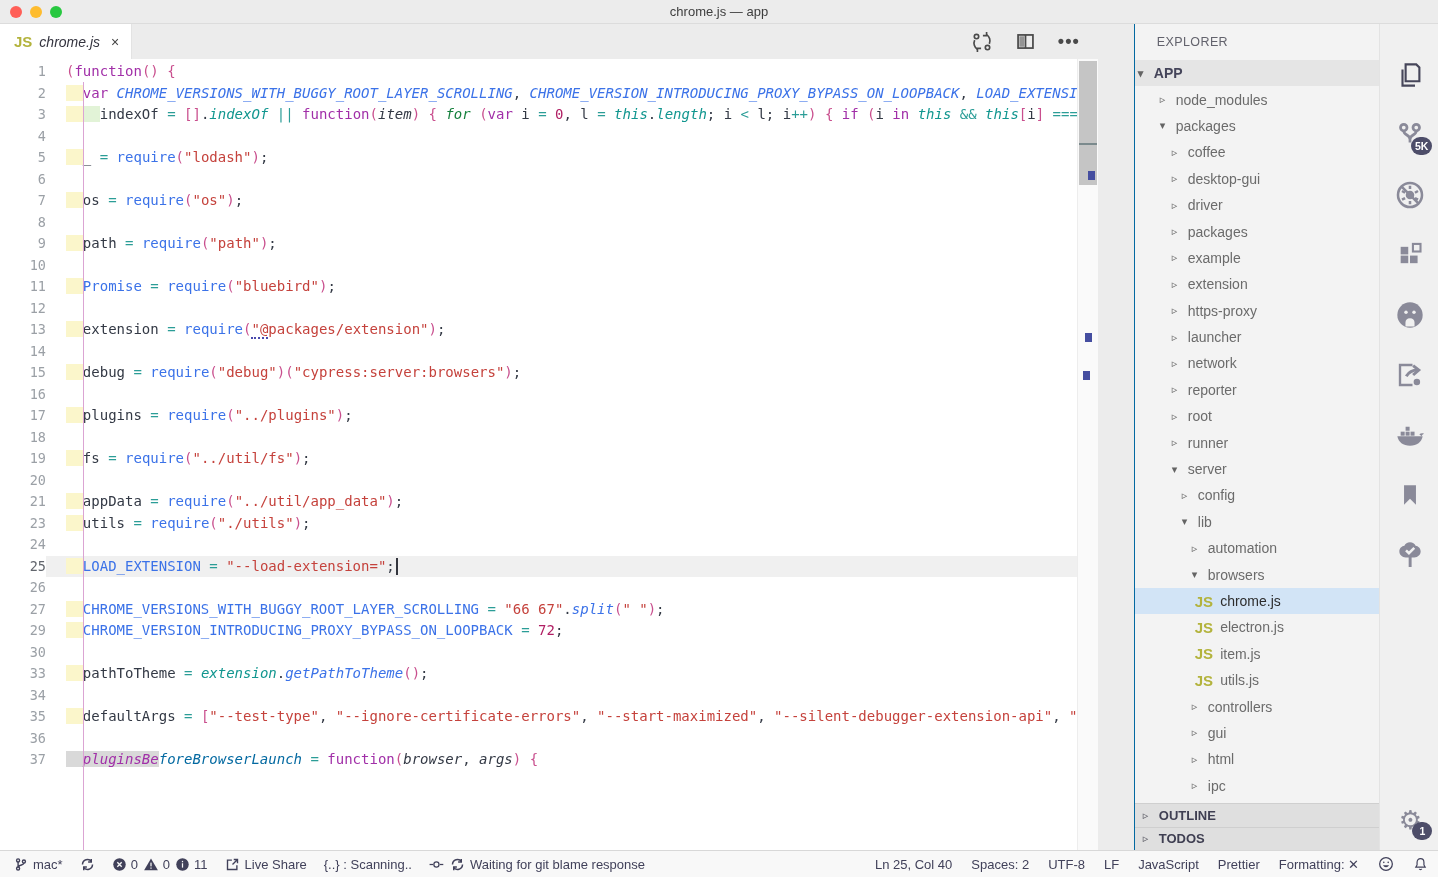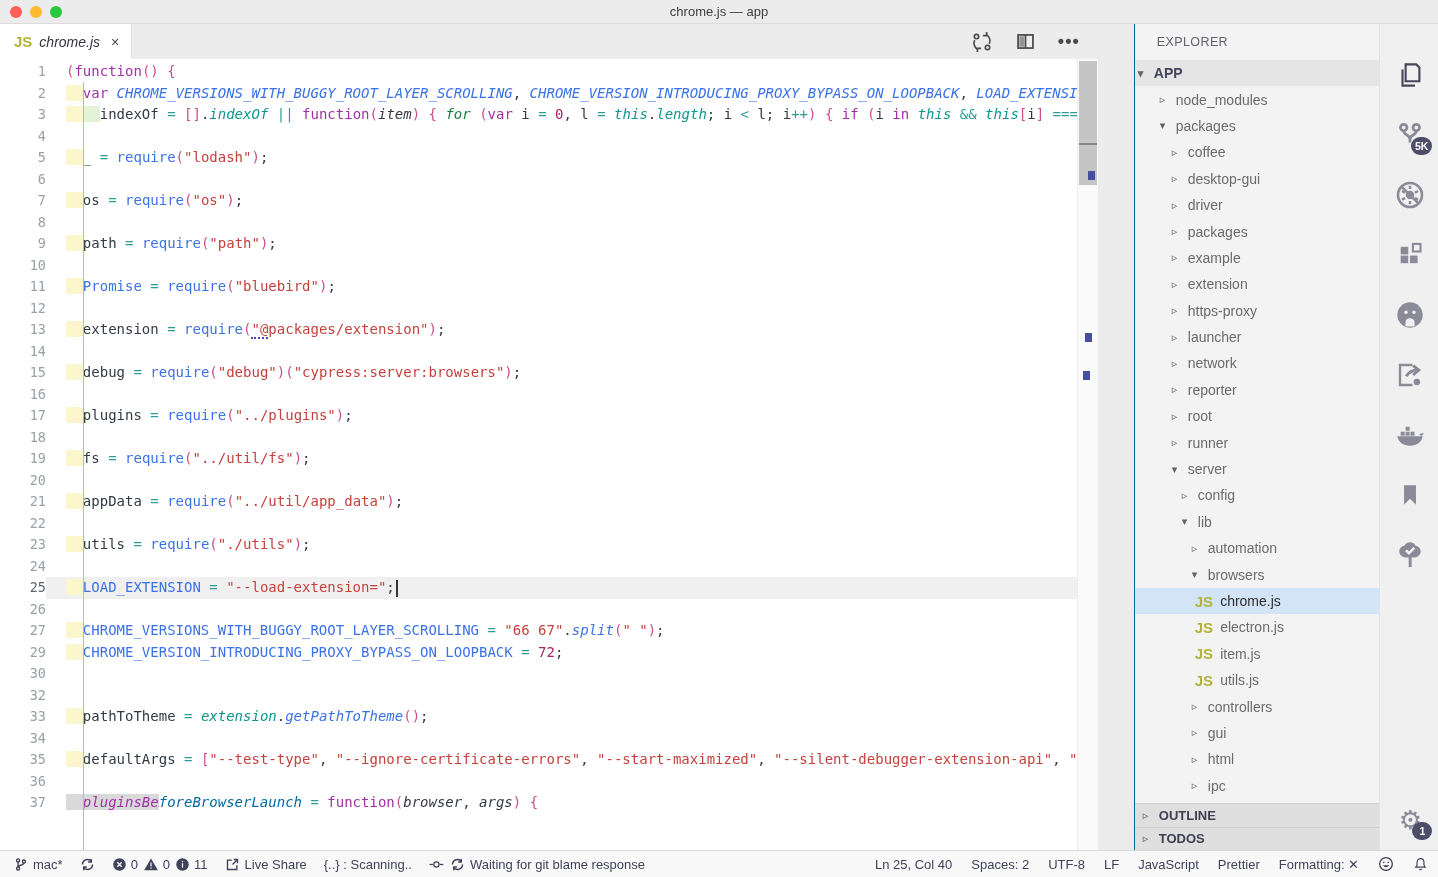--- a/index.html
+++ b/index.html
@@ -148,29 +148,27 @@
             <div class="line"><span class="ln">12</span><span class="lc"></span></div>
             <div class="line"><span class="ln">13</span><span class="lc"><span class="t-iy">  </span><span class="t-d">extension </span><span class="t-o">=</span><span class="t-d"> </span><span class="t-b">require</span><span class="t-p">(</span><span class="t-su">"@</span><span class="t-s">packages/extension"</span><span class="t-p">)</span><span class="t-d">;</span></span></div>
             <div class="line"><span class="ln">14</span><span class="lc"></span></div>
             <div class="line"><span class="ln">15</span><span class="lc"><span class="t-iy">  </span><span class="t-d">debug </span><span class="t-o">=</span><span class="t-d"> </span><span class="t-b">require</span><span class="t-p">(</span><span class="t-s">"debug"</span><span class="t-p">)(</span><span class="t-s">"cypress:server:browsers"</span><span class="t-p">)</span><span class="t-d">;</span></span></div>
             <div class="line"><span class="ln">16</span><span class="lc"></span></div>
             <div class="line"><span class="ln">17</span><span class="lc"><span class="t-iy">  </span><span class="t-d">plugins </span><span class="t-o">=</span><span class="t-d"> </span><span class="t-b">require</span><span class="t-p">(</span><span class="t-s">"../plugins"</span><span class="t-p">)</span><span class="t-d">;</span></span></div>
             <div class="line"><span class="ln">18</span><span class="lc"></span></div>
             <div class="line"><span class="ln">19</span><span class="lc"><span class="t-iy">  </span><span class="t-d">fs </span><span class="t-o">=</span><span class="t-d"> </span><span class="t-b">require</span><span class="t-p">(</span><span class="t-s">"../util/fs"</span><span class="t-p">)</span><span class="t-d">;</span></span></div>
             <div class="line"><span class="ln">20</span><span class="lc"></span></div>
             <div class="line"><span class="ln">21</span><span class="lc"><span class="t-iy">  </span><span class="t-d">appData </span><span class="t-o">=</span><span class="t-d"> </span><span class="t-b">require</span><span class="t-p">(</span><span class="t-s">"../util/app_data"</span><span class="t-p">)</span><span class="t-d">;</span></span></div>
-            <div class="line"><span class="ln">22</span><span class="lc"></span></div>
             <div class="line"><span class="ln">23</span><span class="lc"><span class="t-iy">  </span><span class="t-d">utils </span><span class="t-o">=</span><span class="t-d"> </span><span class="t-b">require</span><span class="t-p">(</span><span class="t-s">"./utils"</span><span class="t-p">)</span><span class="t-d">;</span></span></div>
             <div class="line"><span class="ln">24</span><span class="lc"></span></div>
             <div class="line cur"><span class="ln">25</span><span class="lc"><span class="t-iy">  </span><span class="t-b">LOAD_EXTENSION</span><span class="t-d"> </span><span class="t-o">=</span><span class="t-d"> </span><span class="t-s">"--load-extension="</span><span class="t-d">;</span><span class="caret"></span></span></div>
             <div class="line"><span class="ln">26</span><span class="lc"></span></div>
             <div class="line"><span class="ln">27</span><span class="lc"><span class="t-iy">  </span><span class="t-b">CHROME_VERSIONS_WITH_BUGGY_ROOT_LAYER_SCROLLING</span><span class="t-d"> </span><span class="t-o">=</span><span class="t-d"> </span><span class="t-s">"66 67"</span><span class="t-d">.</span><span class="t-bi">split</span><span class="t-p">(</span><span class="t-s">" "</span><span class="t-p">)</span><span class="t-d">;</span></span></div>
             <div class="line"><span class="ln">29</span><span class="lc"><span class="t-iy">  </span><span class="t-b">CHROME_VERSION_INTRODUCING_PROXY_BYPASS_ON_LOOPBACK</span><span class="t-d"> </span><span class="t-o">=</span><span class="t-d"> </span><span class="t-n">72</span><span class="t-d">;</span></span></div>
             <div class="line"><span class="ln">30</span><span class="lc"></span></div>
-            <div class="line"><span class="ln">32</span><span class="lc"></span></div>
             <div class="line"><span class="ln">33</span><span class="lc"><span class="t-iy">  </span><span class="t-d">pathToTheme </span><span class="t-o">=</span><span class="t-d"> </span><span class="t-t">extension</span><span class="t-d">.</span><span class="t-bi">getPathToTheme</span><span class="t-p">()</span><span class="t-d">;</span></span></div>
             <div class="line"><span class="ln">34</span><span class="lc"></span></div>
             <div class="line"><span class="ln">35</span><span class="lc"><span class="t-iy">  </span><span class="t-d">defaultArgs </span><span class="t-o">=</span><span class="t-d"> </span><span class="t-p">[</span><span class="t-s">"--test-type"</span><span class="t-d">, </span><span class="t-s">"--ignore-certificate-errors"</span><span class="t-d">, </span><span class="t-s">"--start-maximized"</span><span class="t-d">, </span><span class="t-s">"--silent-debugger-extension-api"</span><span class="t-d">, </span><span class="t-s">"--no-default-browser-check"</span></span></div>
             <div class="line"><span class="ln">36</span><span class="lc"></span></div>
             <div class="line"><span class="ln">37</span><span class="lc"><span class="t-hy">  </span><span class="t-mh">pluginsBe</span><span class="t-m">foreBrowserLaunch</span><span class="t-d"> </span><span class="t-o">=</span><span class="t-d"> </span><span class="t-k">function</span><span class="t-p">(</span><span class="t-di">browser</span><span class="t-d">, </span><span class="t-di">args</span><span class="t-p">)</span><span class="t-d"> </span><span class="t-p">{</span></span></div>
           </div>
         <div class="indent-guide"></div>
         <div class="overview-ruler">
           <div class="sb-thumb">
               <div class="split"></div>

